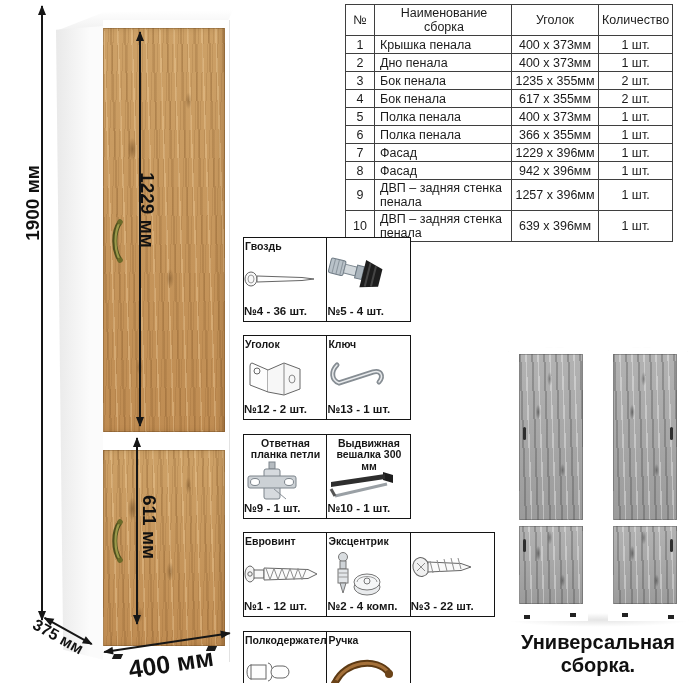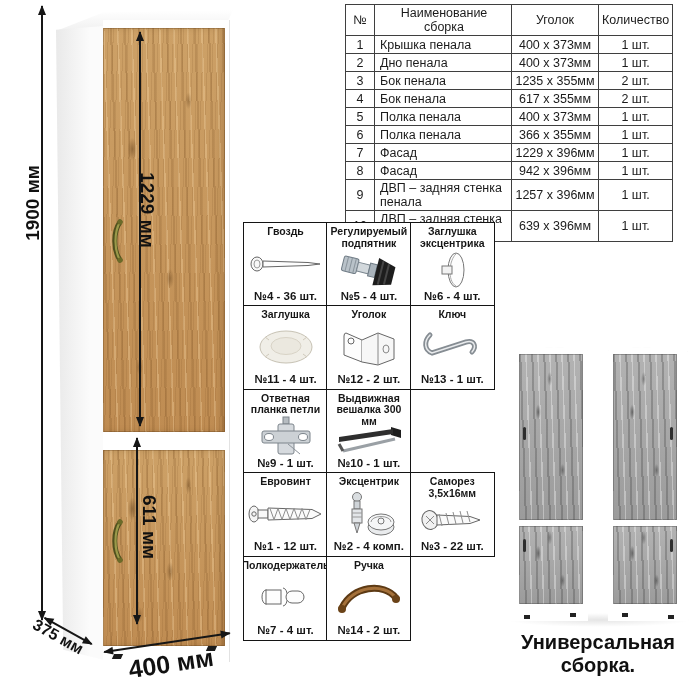--- a/index.html
+++ b/index.html
@@ -48,22 +48,22 @@
   #parts th{font-weight:normal;text-align:center;height:16px;}
   #parts td{height:15px;}
   .c-num{width:22px;text-align:center;}
   .c-name{width:128px;text-align:left;padding-left:5px!important;}
   .c-size{width:80px;text-align:center;white-space:nowrap;}
   .c-qty{width:65px;text-align:center;white-space:nowrap;border-radius:9px;}
   
   #hw{position:absolute;left:243px;top:222px;}
   .hw-row{display:flex;}
   .hw-cell{width:85px;height:85px;box-sizing:border-box;border:1.6px solid #141414;
-    margin:0 -1.6px -1.6px 0;background:#fff;display:flex;flex-direction:column;
-    justify-content:space-between;align-items:center;overflow:hidden;}
+    margin:15px -1.6px -1.6px 0;background:#fff;display:flex;flex-direction:column;
+    justify-content:space-between;align-items:flex-start;overflow:hidden;}
   .hw-name{font-weight:bold;font-size:10.5px;line-height:11.5px;text-align:center;
     padding:3px 1px 0 1px;}
   .hw-icon{flex:1;display:flex;align-items:center;justify-content:center;min-height:0;}
   .hw-count{font-weight:bold;font-size:11.5px;line-height:13px;padding-bottom:3px;white-space:nowrap;}
   
   #duo{position:absolute;left:506px;top:347px;width:186px;height:286px;}
   .mini-cab{position:absolute;top:0;width:80px;height:274px;background:#fff;
     box-shadow:0 1px 4px rgba(0,0,0,.10);}
   .mini-cab.l{left:2px;clip-path:polygon(0 1.6%,58% 0,100% 1.2%,100% 100%,0 100%);}
   .mini-cab.r{left:102px;clip-path:polygon(0 1.2%,42% 0,100% 1.6%,100% 100%,0 100%);}
@@ -208,65 +208,39 @@
         <div class="hw-icon">
           <svg width="72" height="18" viewBox="0 0 72 18">
             <ellipse cx="7" cy="9" rx="6" ry="7" fill="#f8f8f8" stroke="#666"></ellipse>
             <ellipse cx="7" cy="9" rx="3" ry="4" fill="none" stroke="#9a9a9a"></ellipse>
             <polygon points="13,6 58,7.5 70,9 58,10.5 13,12" fill="#fdfdfd" stroke="#666"></polygon>
           </svg>
         </div>
         <div class="hw-count">№4 - 36 шт.</div>
       </div>
       <div class="hw-cell">
-        <div class="hw-name">Регулируемый подпятник</div>
         <div class="hw-icon">
           <svg width="58" height="40" viewBox="0 0 58 40">
             <g transform="rotate(14 29 20)">
               <rect x="2" y="12" width="15" height="15" rx="2" fill="#b9c2c9" stroke="#6e7a84"></rect>
               <line x1="6" y1="12" x2="6" y2="27" stroke="#8b959d"></line>
                 <line x1="10" y1="12" x2="10" y2="27" stroke="#8b959d"></line>
                 <line x1="14" y1="12" x2="14" y2="27" stroke="#8b959d"></line>
               <rect x="17" y="15" width="12" height="9" fill="#d2d8dc" stroke="#7b868f"></rect>
               <rect x="29" y="13" width="7" height="13" fill="#aab4bc" stroke="#6e7a84"></rect>
               <polygon points="36,6 54,11 54,29 36,34" fill="#1d1d1d"></polygon>
               <line x1="41" y1="8" x2="41" y2="32" stroke="#454545" stroke-width="2"></line>
               <line x1="47" y1="9.5" x2="47" y2="30.5" stroke="#454545" stroke-width="2"></line>
             </g>
           </svg>
         </div>
         <div class="hw-count">№5 - 4 шт.</div>
       </div>
-      <div class="hw-cell">
-        <div class="hw-name">Заглушка эксцентрика</div>
-        <div class="hw-icon">
-          <svg width="40" height="40" viewBox="0 0 40 40">
-            <ellipse cx="24" cy="20" rx="8" ry="17" fill="#fdfdfd" stroke="#777"></ellipse>
-            <path d="M24 4 C17 10 15 31 24 36" fill="none" stroke="#aaa"></path>
-            <rect x="10" y="16" width="10" height="8" fill="#f2f2f2" stroke="#777"></rect>
-          </svg>
-        </div>
-        <div class="hw-count">№6 - 4 шт.</div>
-      </div>
-    </div>
-    <div class="hw-row">
-      <div class="hw-cell">
-        <div class="hw-name">Заглушка</div>
-        <div class="hw-icon">
-          <svg width="58" height="40" viewBox="0 0 58 40">
-            <ellipse cx="29" cy="20" rx="26" ry="16" fill="#f0eee7" stroke="#c7c2b4"></ellipse>
-            <ellipse cx="29" cy="19" rx="15" ry="8.5" fill="#ebe8df" stroke="#d8d3c6"></ellipse>
-            <line x1="8" y1="10" x2="12" y2="13" stroke="#cfc9bb"></line>
-              <line x1="50" y1="10" x2="46" y2="13" stroke="#cfc9bb"></line>
-            <line x1="8" y1="30" x2="12" y2="27" stroke="#cfc9bb"></line>
-              <line x1="50" y1="30" x2="46" y2="27" stroke="#cfc9bb"></line>
-          </svg>
-        </div>
-        <div class="hw-count">№11 - 4 шт.</div>
-      </div>
+    </div>
+    <div class="hw-row">
       <div class="hw-cell">
         <div class="hw-name">Уголок</div>
         <div class="hw-icon">
           <svg width="62" height="44" viewBox="0 0 62 44">
             <path d="M8 8 Q6 8 6 11 L6 30 L24 37 L24 15 Z" fill="#fdfdfd" stroke="#666"></path>
             <circle cx="13" cy="16" r="3" fill="none" stroke="#666"></circle>
             <path d="M24 15 L40 8 L56 14 L56 34 L40 40 L24 37" fill="#f7f7f7" stroke="#666"></path>
             <path d="M40 8 L40 40" fill="none" stroke="#888"></path>
             <ellipse cx="48" cy="24" rx="3" ry="4" fill="none" stroke="#888"></ellipse>
           </svg>
@@ -338,21 +312,20 @@
             <polygon points="13,32 19,32 16,42" fill="#cfd4d8" stroke="#777"></polygon>
             <ellipse cx="40" cy="36" rx="13" ry="8" fill="#e9ebed" stroke="#777"></ellipse>
             <ellipse cx="40" cy="31" rx="13" ry="8" fill="#f5f6f7" stroke="#777"></ellipse>
             <path d="M30 31 a10 5.5 0 0 1 20 0" fill="none" stroke="#9a9a9a"></path>
             <circle cx="40" cy="30" r="3" fill="none" stroke="#777"></circle>
           </svg>
         </div>
         <div class="hw-count">№2 - 4 комп.</div>
       </div>
       <div class="hw-cell">
-        <div class="hw-name">Саморез 3,5х16мм</div>
         <div class="hw-icon">
           <svg width="64" height="28" viewBox="0 0 64 28">
             <ellipse cx="10" cy="14" rx="8" ry="9.5" fill="#f1f1f1" stroke="#666" transform="rotate(-12 10 14)"></ellipse>
             <path d="M6 10 l8 8 M14 10 l-8 8" stroke="#8a8a8a"></path>
             <polygon points="17,9 50,10.5 60,14 50,17.5 17,19" fill="#fafafa" stroke="#666"></polygon>
             <path d="M19 8 l3 12 m4 -13 l3 12 m4 -13 l3 12 m4 -13 l3 12 m4 -12 l3 11" fill="none" stroke="#8d8d8d"></path>
           </svg>
         </div>
         <div class="hw-count">№3 - 22 шт.</div>
       </div>

